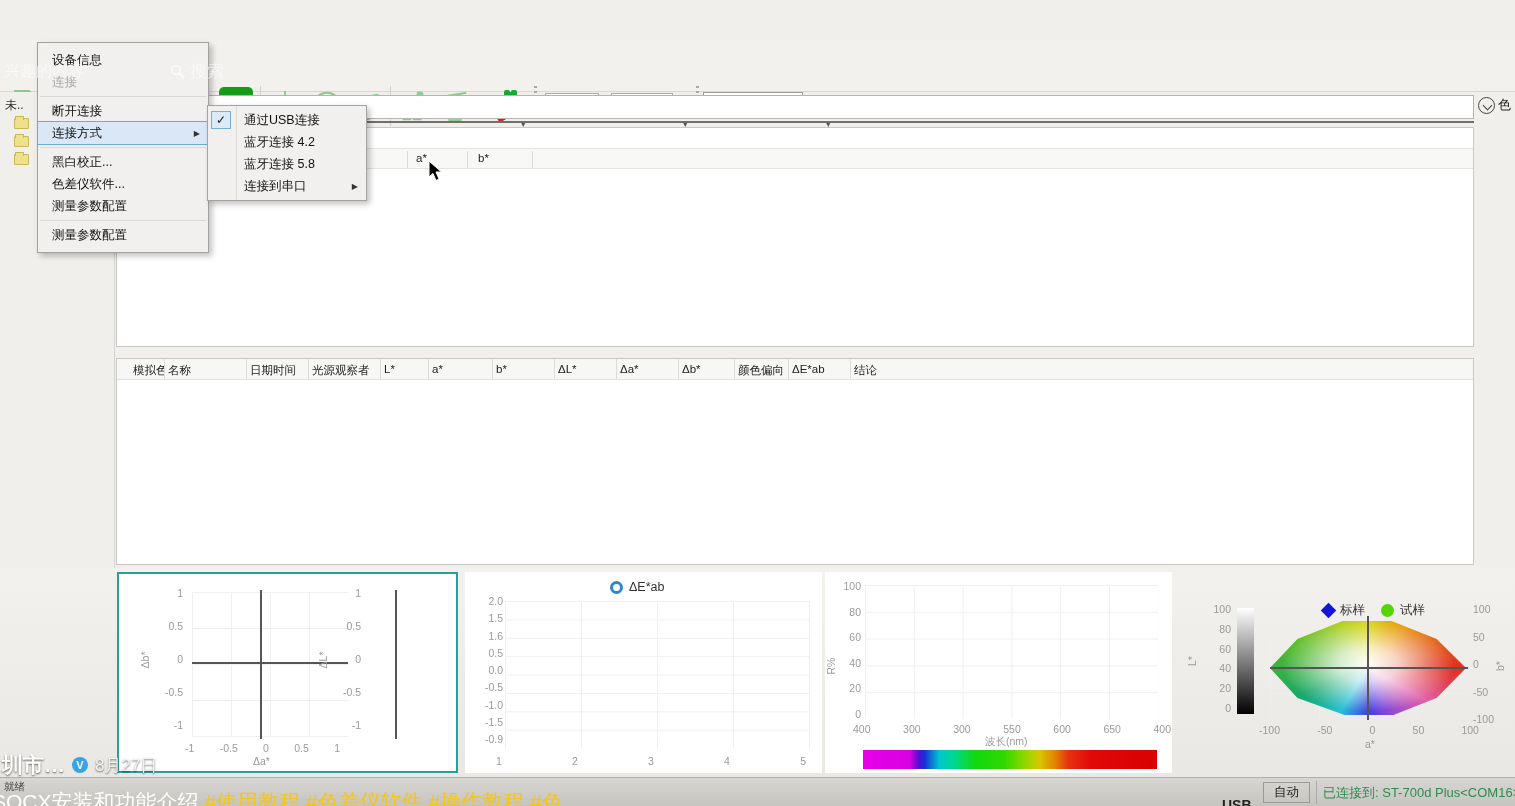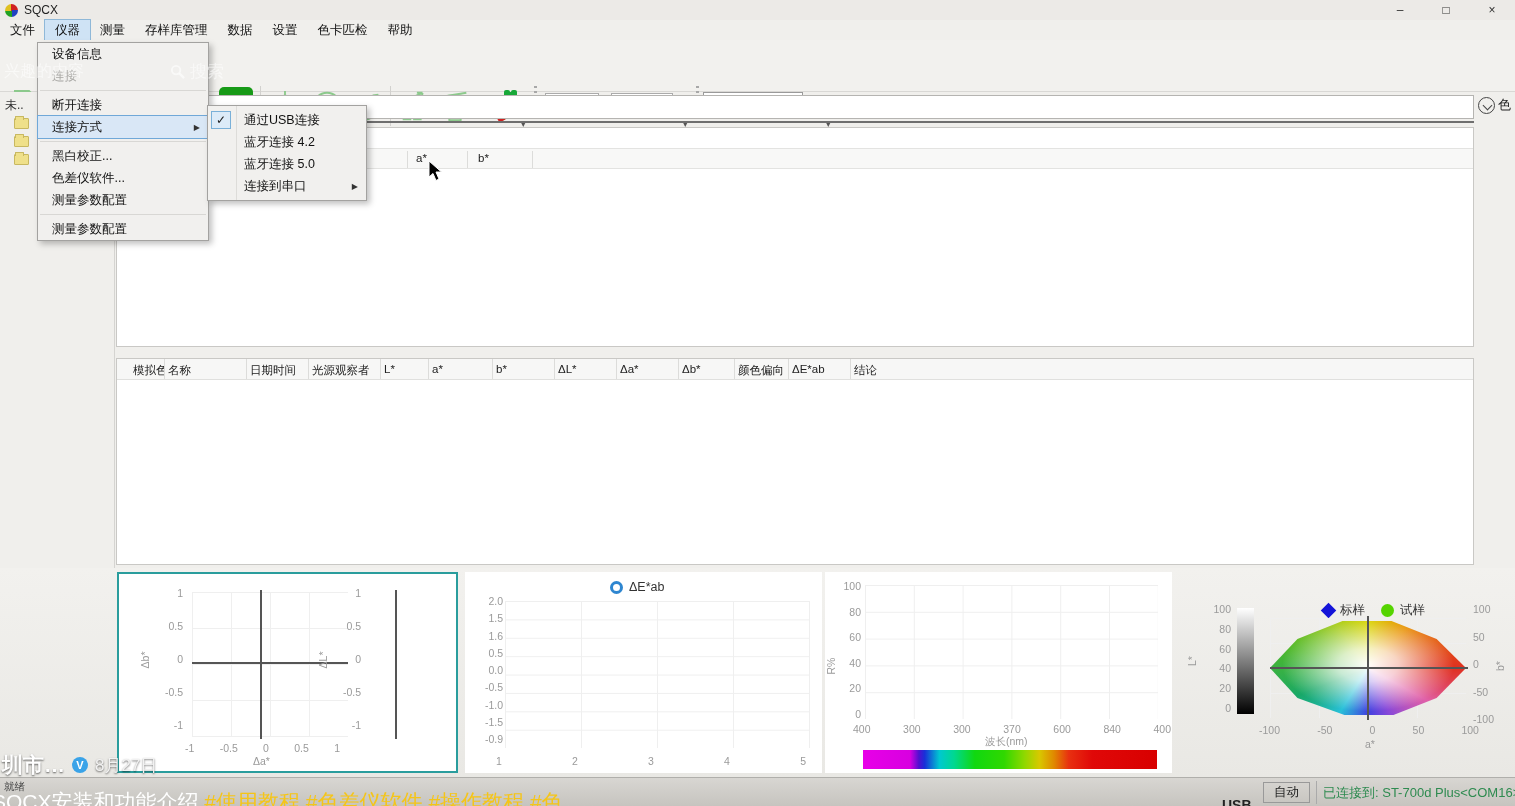--- a/index.html
+++ b/index.html
@@ -93,21 +93,21 @@
 
   
   .statusbar { position:absolute; left:0; top:777px; width:1515px; height:29px; background:linear-gradient(#d8d6d2,#c6c4bf); border-top:1px solid #b0afab; font-size:12.5px; color:#222; }
   .sb-ready { position:absolute; left:4px; top:2px; font-size:10.5px; color:#444; }
   .sb-usb { position:absolute; left:1222px; top:19px; font-weight:bold; font-size:14px; }
   .sb-auto { position:absolute; left:1263px; top:4px; width:47px; height:21px; border:1px solid #999; display:flex; align-items:center; justify-content:center; font-size:12.5px; }
   .sb-sep { position:absolute; left:1316px; top:3px; width:1px; height:23px; background:#aaa; }
   .sb-conn { position:absolute; left:1323px; top:6px; color:#2e8b50; font-size:13px; white-space:nowrap; }
 
   
-  .menu-popup { position:absolute; left:37px; top:42px; width:172px; background:#f1f0ee; border:1px solid #a3a2a0; box-shadow:3px 3px 6px rgba(0,0,0,0.25); z-index:40; font-size:12.5px; color:#111; padding:0 0; }
+  .menu-popup { position:absolute; left:37px; top:42px; width:172px; background:#f1f0ee; border:1px solid #a3a2a0; box-shadow:3px 3px 6px rgba(0,0,0,0.25); z-index:40; font-size:12.5px; color:#111; padding:6px 0; }
   .menu-item { height:22px; display:flex; align-items:center; padding-left:14px; position:relative; }
   .menu-item.disabled { color:#a9a8a5; }
   .menu-item.hilite { background:#d9e7f6; outline:1px solid #70a8d8; }
   .menu-sep { height:1px; background:#d8d7d4; margin:3px 2px; }
   .mi-arrow { position:absolute; right:8px; font-size:8px; color:#333; }
 
   .submenu { position:absolute; left:207px; top:105px; width:160px; background:#f1f0ee; border:1px solid #a3a2a0; box-shadow:3px 3px 6px rgba(0,0,0,0.25); z-index:41; font-size:12.5px; color:#111; padding:3px 0; }
   .submenu .gutter-line { position:absolute; left:28px; top:0; bottom:0; width:1px; background:#dddcd9; }
   .sub-item { height:22px; display:flex; align-items:center; padding-left:36px; position:relative; }
   .check-box { position:absolute; left:3px; top:2px; width:20px; height:18px; background:#dcebf8; border:1px solid #7ab0d8; display:flex; align-items:center; justify-content:center; font-size:12px; color:#222; }
@@ -127,40 +127,21 @@
   .cap-white { font-size:21px; color:#fff; margin-left:-8px; }
   .cap-tags { font-size:21px; color:#f5c518; }
 
   .cursor { position:absolute; left:428px; top:160px; z-index:60; }
 </style>
 </head>
 <body>
 
 <div id="app">
 
-  <div class="titlebar">
-    <div class="app-icon"></div>
-    <div class="app-title">SQCX</div>
-    <div class="win-controls">
-      <div class="win-btn">–</div>
-      <div class="win-btn">□</div>
-      <div class="win-btn">×</div>
-    </div>
-  </div>
-
-  <div class="menubar">
-    <span class="mitem">文件</span>
-    <span class="mitem active">仪器</span>
-    <span class="mitem">测量</span>
-    <span class="mitem">存样库管理</span>
-    <span class="mitem">数据</span>
-    <span class="mitem">设置</span>
-    <span class="mitem">色卡匹检</span>
-    <span class="mitem">帮助</span>
-  </div>
+
 
   <div class="toolbar">
     <svg class="ticon" style="left:8px" viewBox="0 0 34 36">
       <path d="M7 3 h14 l6 6 v24 h-20 z" fill="none" stroke="#8cc98c" stroke-width="2"></path>
       <path d="M21 3 v6 h6" fill="none" stroke="#8cc98c" stroke-width="2"></path>
       <path d="M11 16 h12 M11 21 h12 M11 26 h12" stroke="#8cc98c" stroke-width="2"></path>
     </svg>
     <div class="pdf-box">PDF</div>
     <div class="tsep" style="left:260px"></div>
     <svg class="ticon" style="left:268px" viewBox="0 0 36 36">
@@ -335,23 +316,23 @@
           <span>60</span>
           <span>40</span>
           <span>20</span>
           <span>0</span>
         </div>
       <div class="axis-label rot" style="left:-2px; top:88px">R%</div>
       <div class="tick-row" style="left:28px; top:151px; width:318px">
           <span>400</span>
           <span>300</span>
           <span>300</span>
-          <span>370</span>
+          <span>550</span>
           <span>600</span>
-          <span>840</span>
+          <span>650</span>
           <span>400</span>
         </div>
       <div class="axis-label" style="left:160px; top:163px">波长(nm)</div>
       <div class="spectrum-bar"></div>
     </div>
 
     <div class="panel" id="panel4">
       <div class="legend" style="left:148px; top:30px">
         <span class="diamond" style="background:#1414d8"></span>
         <span>标样</span>
@@ -420,21 +401,21 @@
   <div class="submenu">
     <div class="gutter-line"></div>
     <div class="sub-item">
       <span class="check-box">✓</span>
       <span>通过USB连接</span>
     </div>
     <div class="sub-item">
       <span>蓝牙连接 4.2</span>
     </div>
     <div class="sub-item">
-      <span>蓝牙连接 5.0</span>
+      <span>蓝牙连接 5.8</span>
     </div>
     <div class="sub-item">
       <span>连接到串口</span>
       <span class="mi-arrow">▶</span>
     </div>
   </div>
 
   <div class="wm" style="left:4px; top:61px; font-size:16px">兴趣的内容</div>
   <div class="wm" style="left:170px; top:60px; font-size:17px; display:flex; align-items:center; gap:5px">
     <svg width="15" height="15" viewBox="0 0 16 16">

